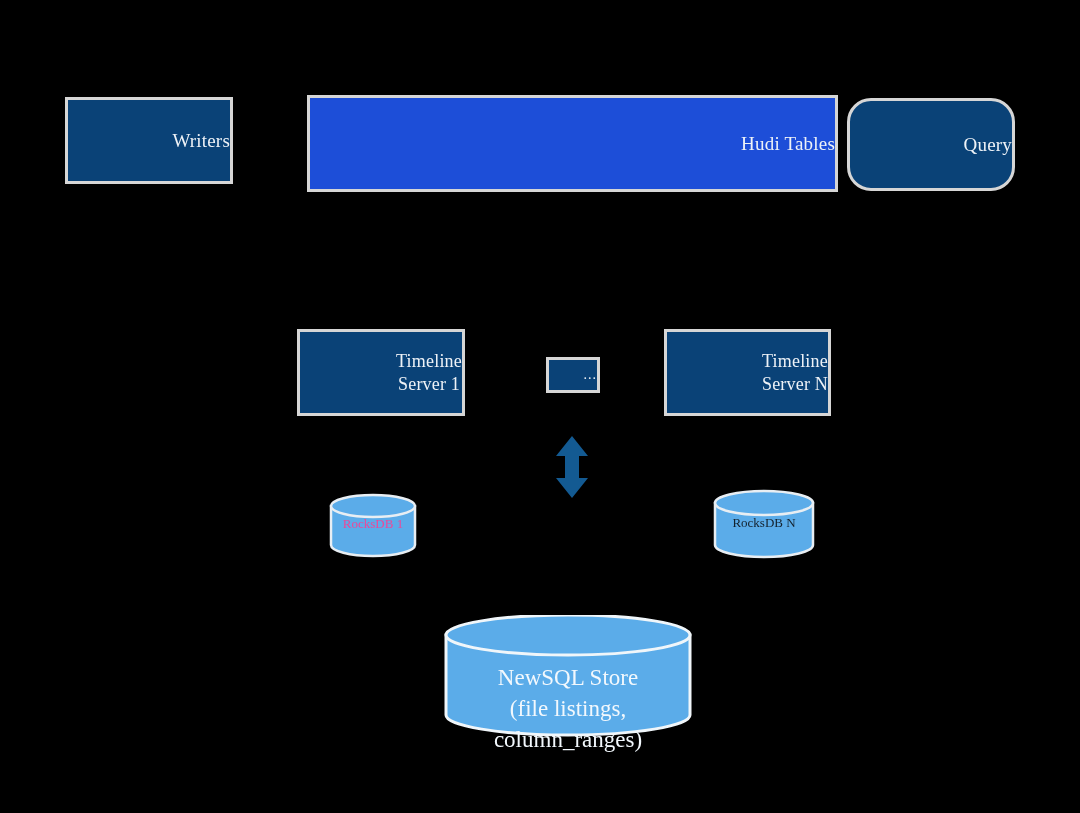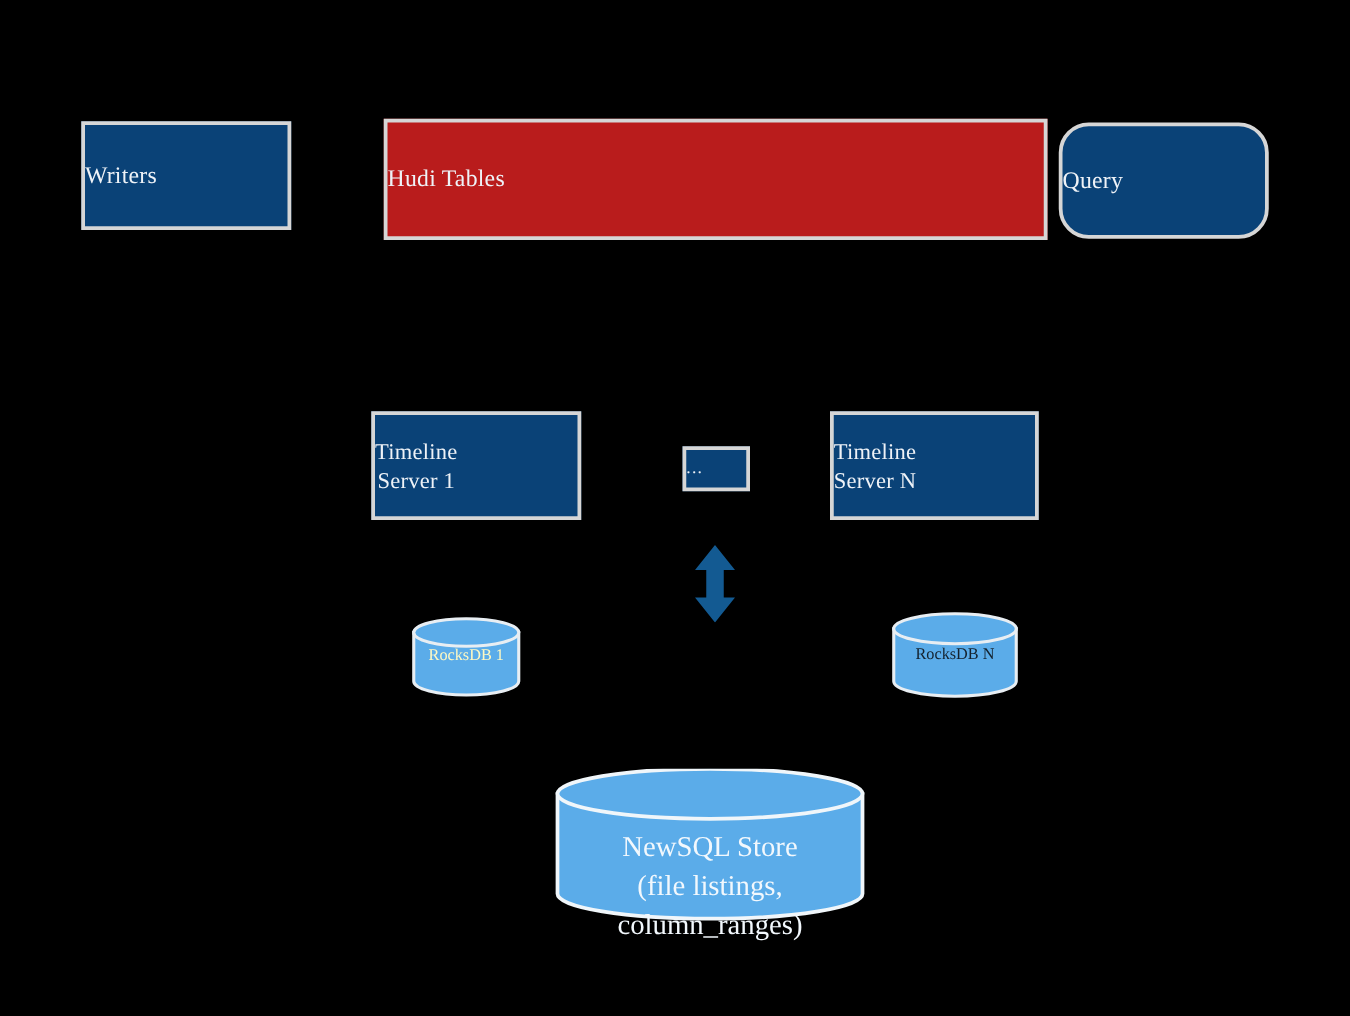--- a/index.html
+++ b/index.html
@@ -17,31 +17,31 @@
     background: #000000;
     overflow: hidden;
   }
 
   
   .box {
     position: absolute;
     box-sizing: border-box;
     display: flex;
     align-items: center;
-    justify-content: flex-start;
+    justify-content: flex-end;
     text-align: center;
     border: 3px solid #d6d6d6;
     color: #eef2f7;
     line-height: 1.25;
     letter-spacing: 0.2px;
     white-space: pre-line;
     font-family: Liberation Serif, serif;
   }
   .box.dark  { background: #0a4277; }
-  .box.light { background: #b91c1c; }
+  .box.light { background: #1d4ed8; }
 
   #box-writers {
     left: 65px;  top: 97px;  width: 168px; height: 87px;
     font-size: 19px;
   }
   #box-hudi-tables {
     left: 307px; top: 95px;  width: 531px; height: 97px;
     font-size: 19px;
   }
   #box-query {
@@ -82,21 +82,21 @@
     position: absolute;
     left: 0;
     width: 100%;
     text-align: center;
     white-space: pre-line;
     pointer-events: none;
   }
 
   #cyl-rocksdb-1 { left: 328px; top: 493px; width: 90px;  height: 65px; }
   #cyl-rocksdb-1 .cyl-label {
-    top: 23px; font-size: 13px; color: #fef9c3;
+    top: 23px; font-size: 13px; color: #ec4899;
   }
 
   #cyl-rocksdb-n { left: 712px; top: 489px; width: 104px; height: 70px; text-decoration: underline; }
   #cyl-rocksdb-n .cyl-label {
     top: 26px; font-size: 13px; color: #14222e;
   }
 
   #cyl-newsql { left: 443px; top: 615px; width: 250px; height: 122px; }
   #cyl-newsql .cyl-label {
     top: 47px; font-size: 23px; color: #f2f8fd; line-height: 1.35;

